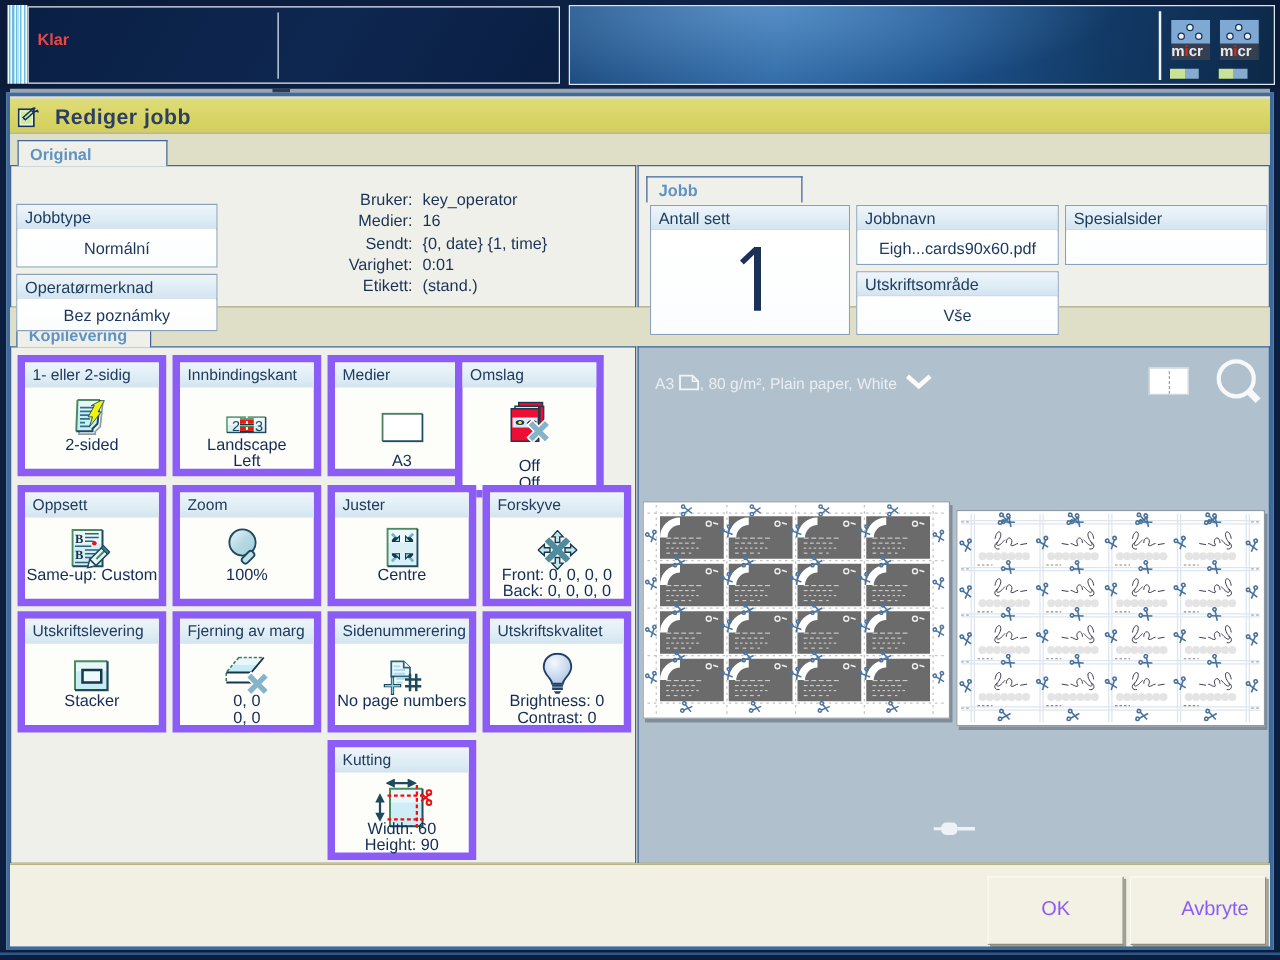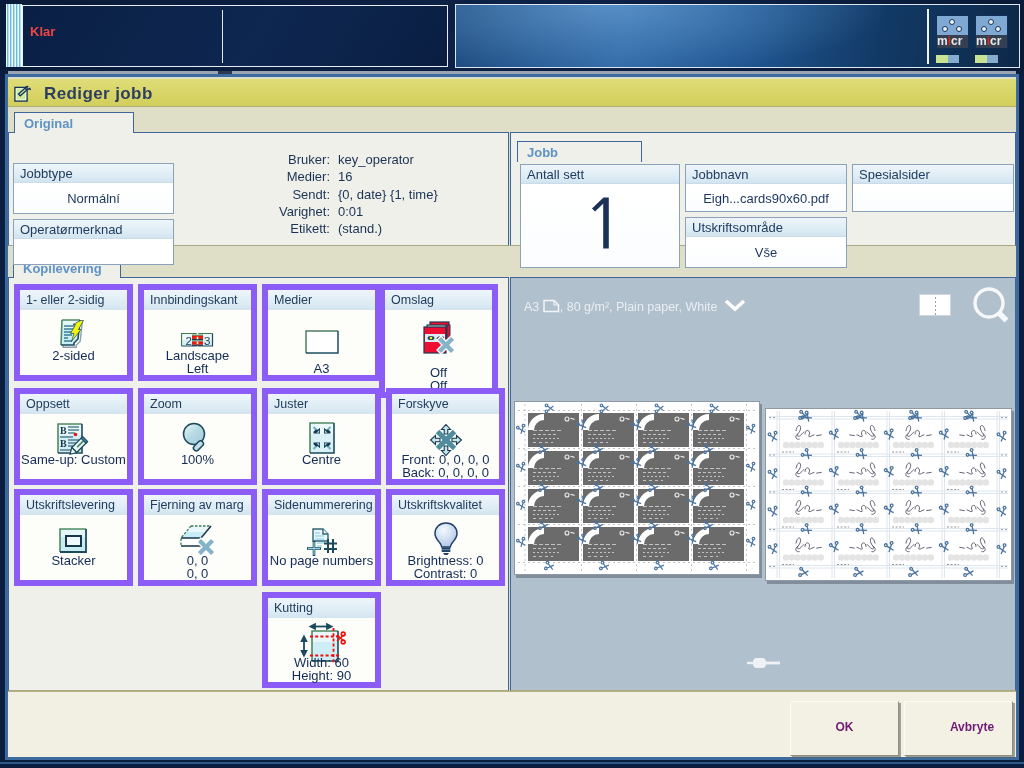--- a/index.html
+++ b/index.html
@@ -83,21 +83,21 @@
   #info { z-index:5; left:160px; top:74px; width:300px; font-size:13px; color:#1a3254; }
   #info div { height:17.3px; line-height:17.3px; }
   #info span { display:inline-block; width:162px; text-align:right; margin-right:8px; }
 
   
   #botbar { z-index:4; left:0px; top:614px; width:1008px; height:66px; background:#f1f0e3; border-top:1px solid #b5b383; }
   .btn { position:absolute; z-index:6; top:624px; width:109px; height:55px; background:#f2f1e4;
      border-top:1px solid #fcfbf2; border-left:1px solid #fcfbf2;
      border-right:1px solid #8e8e80; border-bottom:1px solid #8e8e80;
      box-shadow:2px 2px 0 rgba(90,95,90,.55);
-     font-size:12px; font-weight:bold; color:#701a75; text-align:center; line-height:51px; }
+     font-size:16px; font-weight:normal; color:#8b5cf6; text-align:center; line-height:51px; }
   #btn-ok { left:782px; }
   #btn-avb { left:896px;padding-left:27px; }
 
   
   #prevhdr { z-index:5; left:516px; top:222px; height:16px; color:#e9eef3; font-size:12.5px; }
   #pageicon { z-index:5; left:911px; top:217px; width:32px; height:22px; background:#fff; border:1px solid #cdd6de; }
   #pageicon .dl { position:absolute; left:15px; top:2px; width:1px; height:18px;
       background:repeating-linear-gradient(to bottom,#9aa2aa 0 2px,transparent 2px 4px); }
 
   .sheet { position:absolute; z-index:5; background:#fff; border:1px solid #8d99a5;
@@ -162,20 +162,21 @@
   <div class="abs tab" id="tab-kopi">Kopilevering</div>
   <div class="abs panel" id="pan-kopi"></div>
   <div class="abs" id="pan-prev"></div>
 
   <div class="opt" style="left:5px; top:60px; width:161px; height:51px;">
     <div class="hd">Jobbtype</div>
       <div class="bd">Normální</div>
   </div>
   <div class="opt" style="left:5px; top:116px; width:161px; height:46px;">
     <div class="hd">Operatørmerknad</div>
+      <div class="bd">Bez poznámky</div>
   </div>
   <div class="abs" id="info">
     <div><span>Bruker:</span>key_operator</div>
     <div><span>Medier:</span>16</div>
     <div><span>Sendt:</span>{0, date} {1, time}</div>
     <div><span>Varighet:</span>0:01</div>
     <div><span>Etikett:</span>(stand.)</div>
   </div>
 
   <div class="opt" style="left:512px; top:61px; width:160px; height:104px;">
@@ -241,21 +242,21 @@
   </div>
   <div class="cell" style="left:254px; top:207px; height:97px;">
     <div class="hd">Medier</div>
     <div class="icon" style="top:40px;"><svg width="34" height="24" viewBox="0 0 34 24">
       <rect x="1" y="1" width="32" height="22" fill="#ffffff"></rect>
       <path d="M33,1 L1,1 L1,23" stroke="#4d7d62" stroke-width="1.5" fill="none"></path>
       <path d="M1,23 L33,23 L33,1" stroke="#1d4f62" stroke-width="1.5" fill="none"></path>
     </svg></div>
     <div class="cap">A3</div>
   </div>
-  <div class="cell" style="left:371px; top:207px; height:114px;">
+  <div class="cell" style="left:356px; top:207px; height:114px;">
     <div class="hd">Omslag</div>
     <div class="icon" style="top:31px;"><svg width="32" height="34" viewBox="0 0 32 34">
       <g>
         <rect x="7" y="1" width="19" height="14" fill="#ef0e33" stroke="#1d3a50" stroke-width="1.2"></rect>
         <rect x="4" y="4" width="19" height="14" fill="#cdeaf2" stroke="#1d3a50" stroke-width="1.2"></rect>
         <rect x="24" y="4" width="3" height="22" fill="#ef0e33" stroke="#1d3a50" stroke-width="1"></rect>
         <rect x="1" y="6" width="22" height="26" fill="#ef0e33" stroke="#1d3a50" stroke-width="1.2"></rect>
         <rect x="2" y="13" width="20" height="8" fill="#d9ecf4"></rect>
         <ellipse cx="8" cy="17" rx="3.4" ry="2" fill="#17375c"></ellipse>
         <ellipse cx="8" cy="17" rx="1.4" ry="1.2" fill="#f2ee1f"></ellipse>

